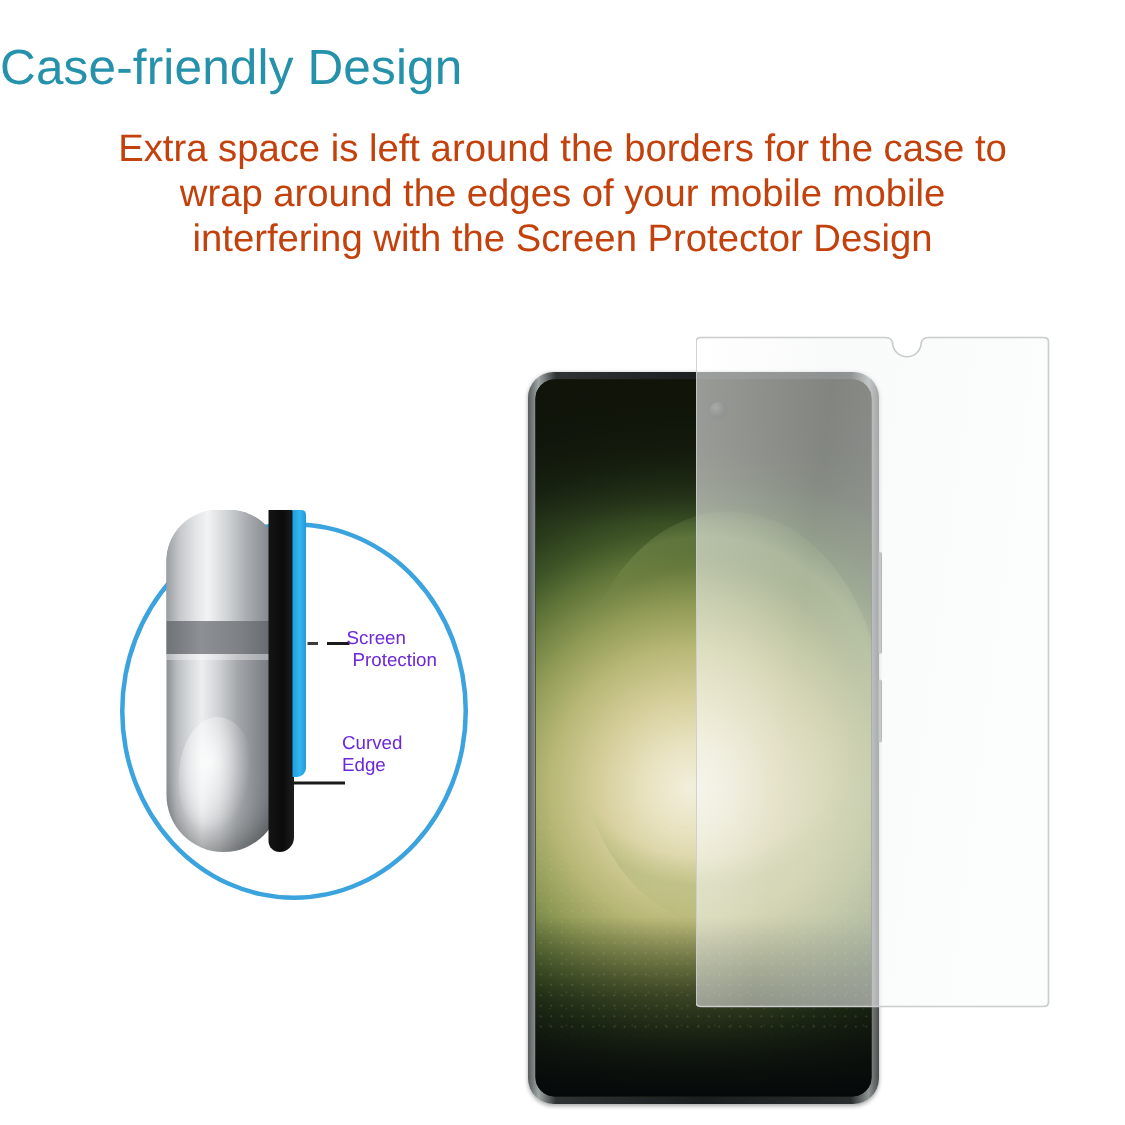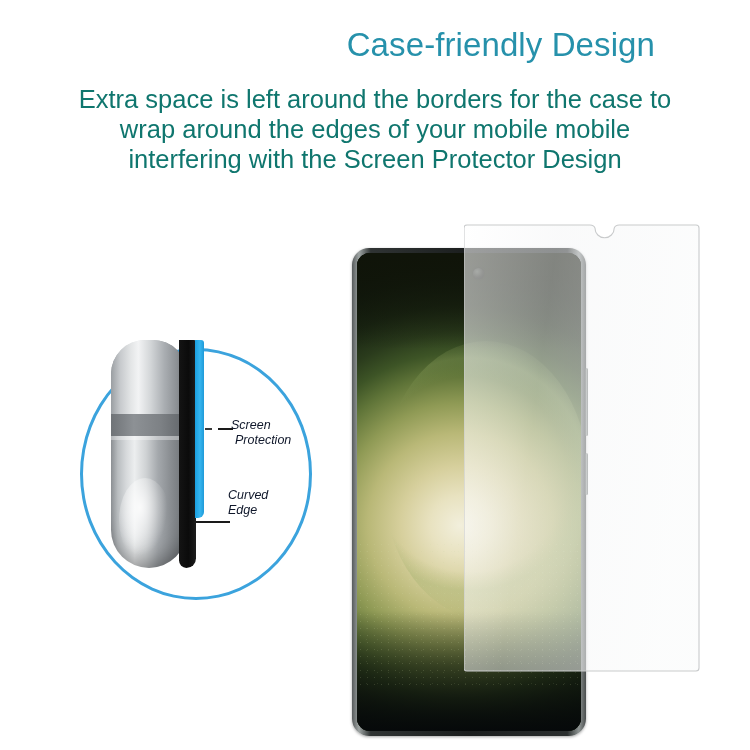--- a/index.html
+++ b/index.html
@@ -17,39 +17,39 @@
     background: #ffffff;
     overflow: hidden;
   }
 
   
   .headline {
     position: absolute;
     left: 0;
     top: 26px;
     width: 655px;
-    text-align: right;
+    text-align: left;
     font-size: 33px;
     font-weight: 400;
     letter-spacing: 0.1px;
     color: #2691ab;
     white-space: nowrap;
   }
 
   
   .bodycopy {
     position: absolute;
     left: 18px;
     top: 84px;
     width: 714px;
     text-align: center;
     font-size: 25.5px;
     line-height: 30px;
     font-weight: 400;
-    color: #0f766e;
+    color: #c2410c;
   }
   .bodycopy .ln { display: block; white-space: nowrap; }
 
   
   .callout {
     position: absolute;
     left: 69px;
     top: 338px;
     width: 256px;
     height: 274px;
@@ -172,23 +172,22 @@
   .lead-tick {
     position: absolute;
     width: 7px;
     height: 2px;
     background: #3a3a3a;
   }
   .lbl {
     position: absolute;
     font-size: 12.5px;
     line-height: 14.5px;
-    color: #0f172a;
+    color: #6d28d9;
     white-space: nowrap;
-    font-style: italic;
   }
   .lbl .l2 { display: block; }
   .lbl-screen { left: 231px; top: 418px; text-align: left; }
   .lbl-curved { left: 228px; top: 488px; text-align: left; }
   .lbl-curved .l2 { text-align: left; padding-right: 12px; }
   .lbl-screen .l2 { text-align: center; padding-left: 4px; }
 
   
   .phone {
     position: absolute;

